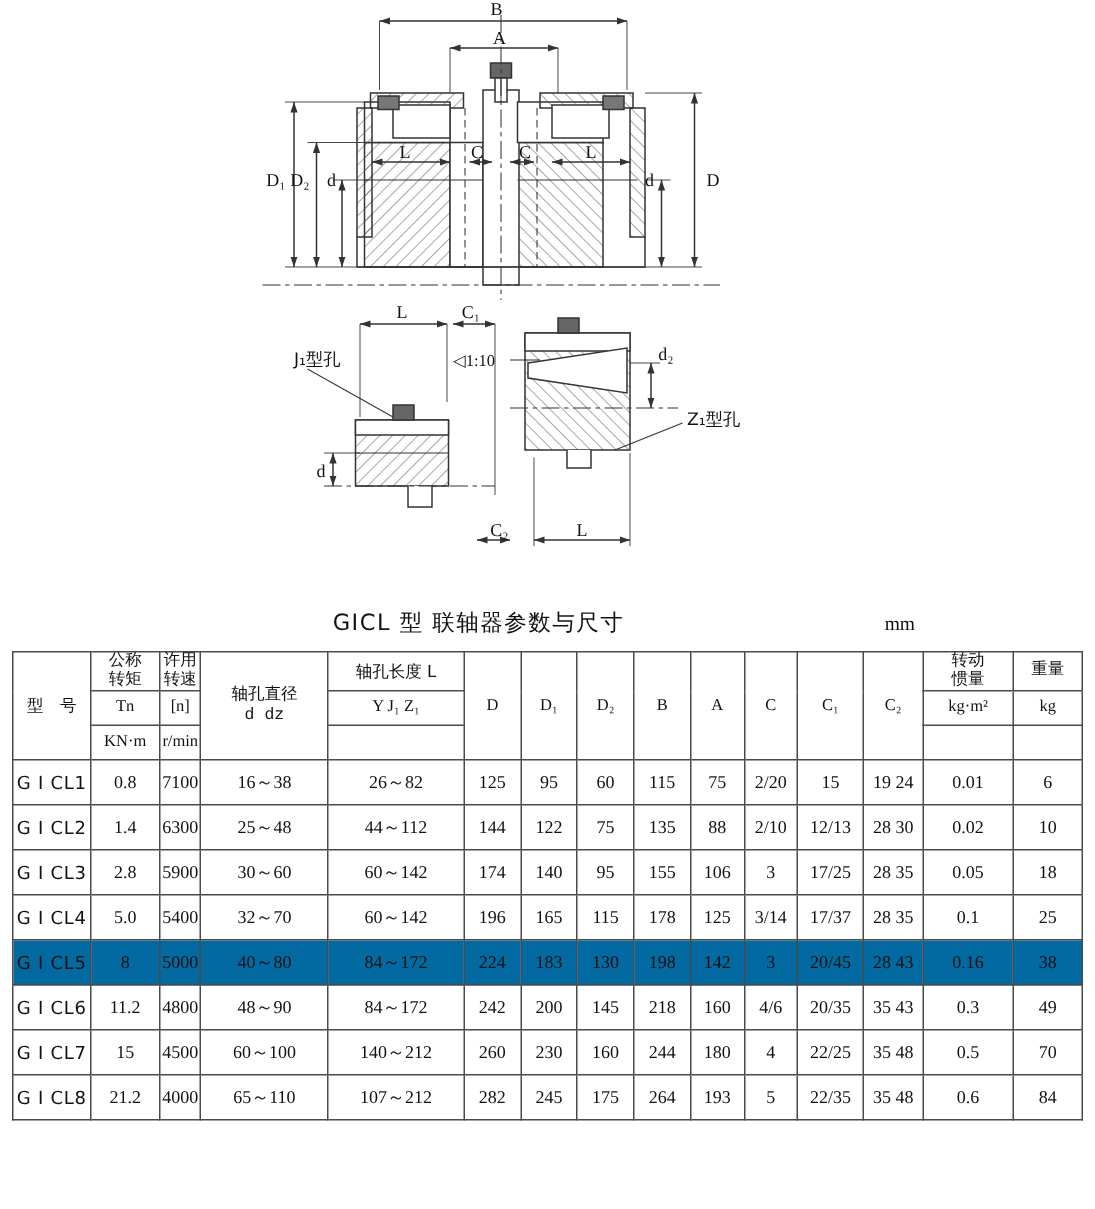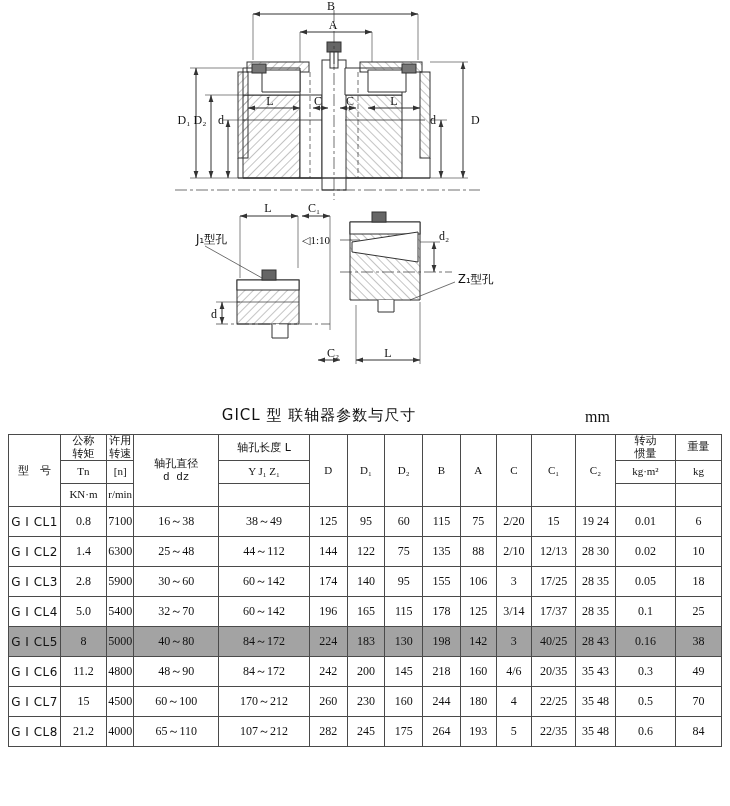--- a/index.html
+++ b/index.html
@@ -39,21 +39,21 @@
     top: 6px;
     text-align: center;
     font-size: 15px;
     letter-spacing: 1px;
     font-family: "DejaVu Sans", sans-serif;
   }
   #unit-label {
     position: absolute;
     right: 28px;
     top: 8px;
-    font-size: 16px;
+    font-size: 13px;
     font-family: "Liberation Serif", serif;
   }
 
   
   #spec-table {
     border-collapse: collapse;
     margin: 0 8px;
     width: 714px;
     font-size: 11.5px;
     font-family: "Liberation Serif", serif;
@@ -76,21 +76,21 @@
   #spec-table tbody td {
     height: 29px;
     font-size: 12px;
   }
   td.model-col {
     font-family: "DejaVu Sans", sans-serif;
     font-size: 11.5px;
     letter-spacing: 0.5px;
   }
   tr.highlight td {
-    background: #a3a3a3;
+    background: #0369a1;
   }
   .stack { display: block; line-height: 1.15; font-family: Liberation Mono, monospace; }
 </style>
 </head>
 <body>
 
 <div id="drawing-area">
   <svg width="730" height="400" viewBox="0 0 730 400" xmlns="http://www.w3.org/2000/svg">
     <defs>
       <marker id="arrS" markerWidth="8" markerHeight="6" refX="7" refY="3" orient="auto">
@@ -299,21 +299,21 @@
       <th></th>
       <th></th>
     </tr>
   </thead>
   <tbody id="table-body">
       <tr>
         <td class="model-col">G I CL1</td>
         <td>0.8</td>
         <td>7100</td>
         <td>16～38</td>
-        <td>38～49</td>
+        <td>26～82</td>
         <td>125</td>
         <td>95</td>
         <td>60</td>
         <td>115</td>
         <td>75</td>
         <td>2/20</td>
         <td>15</td>
         <td>19 24</td>
         <td>0.01</td>
         <td>6</td>
@@ -374,21 +374,21 @@
         <td>8</td>
         <td>5000</td>
         <td>40～80</td>
         <td>84～172</td>
         <td>224</td>
         <td>183</td>
         <td>130</td>
         <td>198</td>
         <td>142</td>
         <td>3</td>
-        <td>40/25</td>
+        <td>20/45</td>
         <td>28 43</td>
         <td>0.16</td>
         <td>38</td>
       </tr>
       <tr>
         <td class="model-col">G I CL6</td>
         <td>11.2</td>
         <td>4800</td>
         <td>48～90</td>
         <td>84～172</td>
@@ -401,21 +401,21 @@
         <td>20/35</td>
         <td>35 43</td>
         <td>0.3</td>
         <td>49</td>
       </tr>
       <tr>
         <td class="model-col">G I CL7</td>
         <td>15</td>
         <td>4500</td>
         <td>60～100</td>
-        <td>170～212</td>
+        <td>140～212</td>
         <td>260</td>
         <td>230</td>
         <td>160</td>
         <td>244</td>
         <td>180</td>
         <td>4</td>
         <td>22/25</td>
         <td>35 48</td>
         <td>0.5</td>
         <td>70</td>

